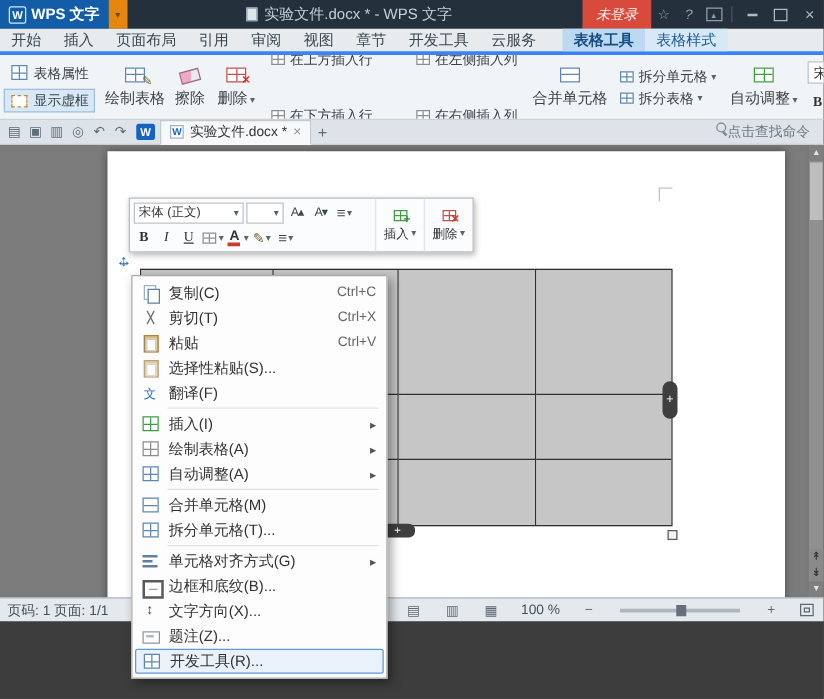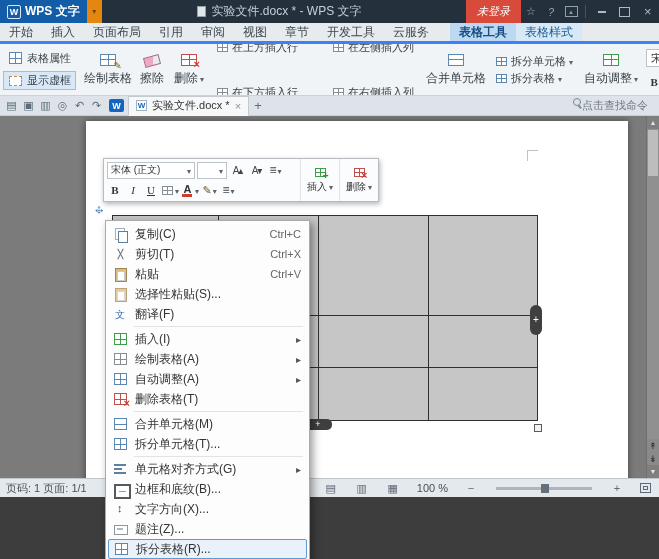--- a/index.html
+++ b/index.html
@@ -500,24 +500,20 @@
     <div class="mitem">
       <span class="gicon mi gtbl gray"></span>
       <span class="lbl">绘制表格(A)</span>
       <span class="subarrow"></span>
     </div>
     <div class="mitem">
       <span class="gicon mi gtbl"></span>
       <span class="lbl">自动调整(A)</span>
       <span class="subarrow"></span>
     </div>
-    <div class="mitem">
-      <span class="gicon mi gtbl red ovx"></span>
-      <span class="lbl">删除表格(T)</span>
-    </div>
     <div class="msep"></div>
     <div class="mitem">
       <span class="gicon mi gmerge"></span>
       <span class="lbl">合并单元格(M)</span>
     </div>
     <div class="mitem">
       <span class="gicon mi gtbl"></span>
       <span class="lbl">拆分单元格(T)...</span>
     </div>
     <div class="msep"></div>
@@ -533,17 +529,17 @@
     <div class="mitem">
       <span class="gicon mi ic-updown"></span>
       <span class="lbl">文字方向(X)...</span>
     </div>
     <div class="mitem">
       <span class="gicon mi ic-caption"></span>
       <span class="lbl">题注(Z)...</span>
     </div>
     <div class="mitem hl">
       <span class="gicon mi gtbl"></span>
-      <span class="lbl">拆分表格(R)...</span>
+      <span class="lbl">开发工具(R)...</span>
     </div>
   </div>
 
 </div>
 
 </body></html>

